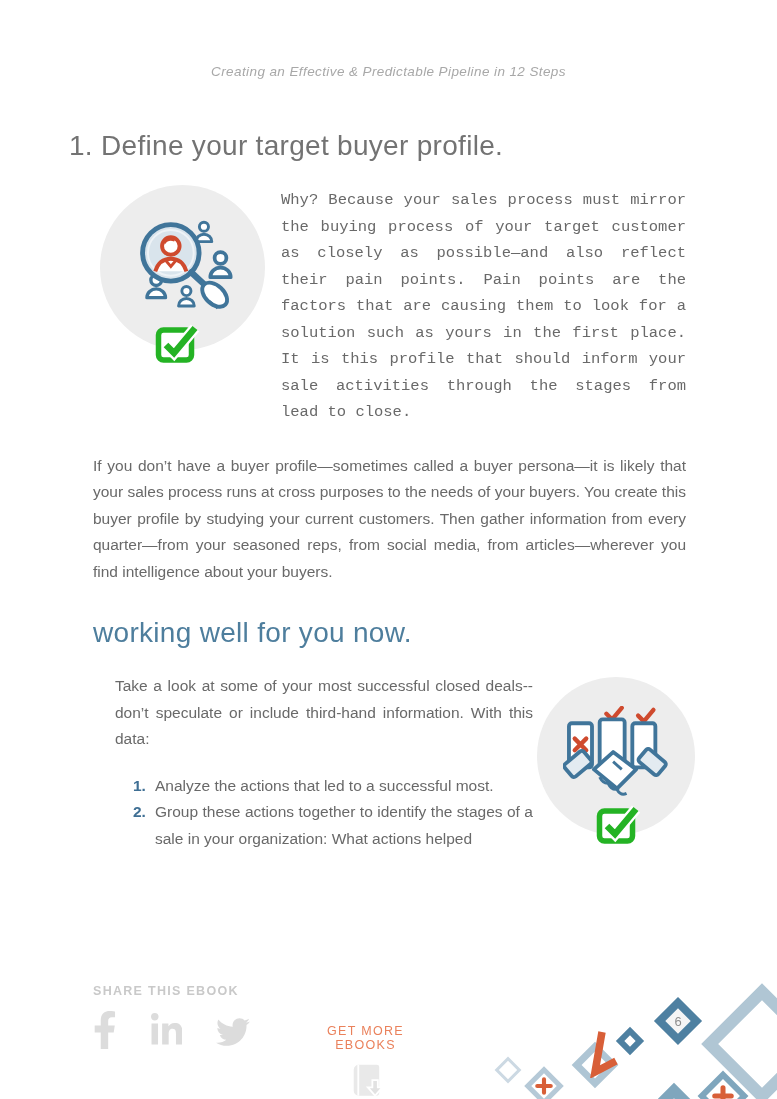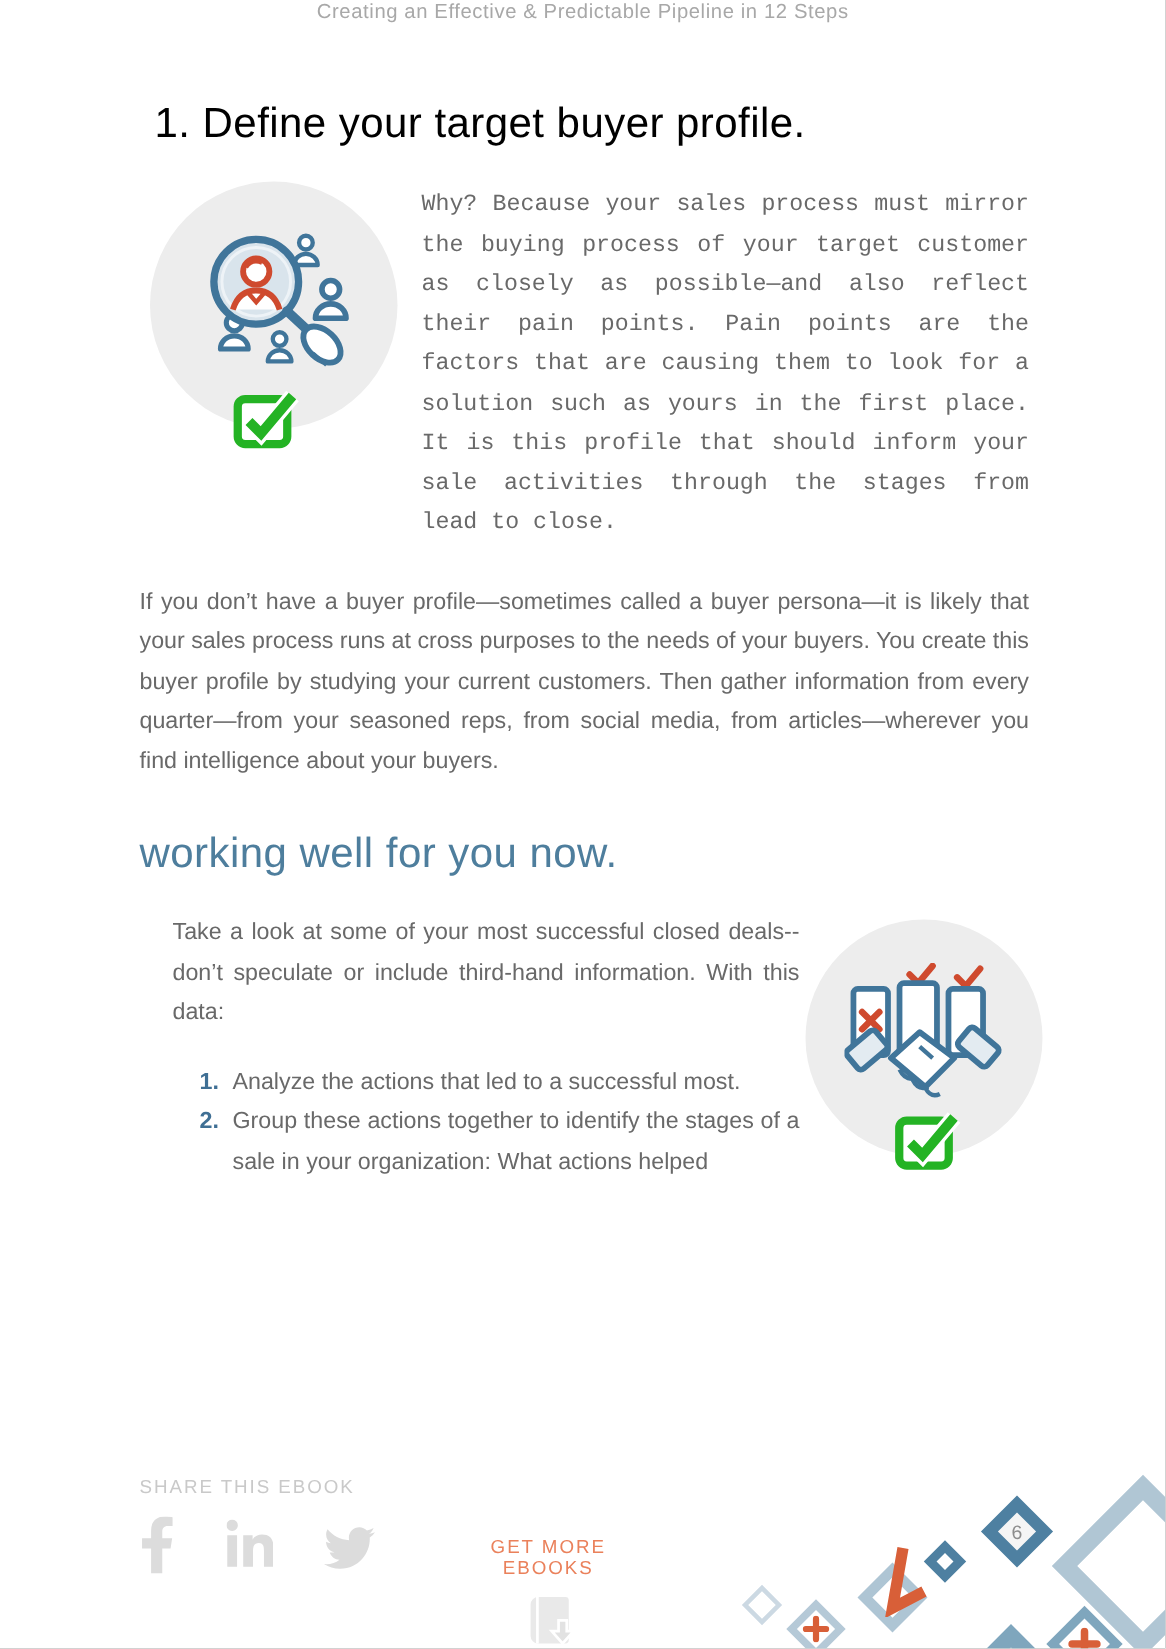--- a/index.html
+++ b/index.html
@@ -3,26 +3,26 @@
 <meta charset="utf-8">
 <style>
   html,body { margin:0; padding:0; }
   body { background:#888; }
   #page {
     position:relative; width:777px; height:1099px; margin:0 auto;
     background:#ffffff; overflow:hidden;
     font-family:"Liberation Sans", sans-serif;
   }
   .running-header {
-    text-align:center;
-    font-size:13.5px; color:#a8a8a8; letter-spacing:.4px;
+    padding-top:64px; text-align:center;
+    font-size:13.5px; color:#a8a8a8; letter-spacing:.4px;font-style:italic;
   }
   h1.sec-heading {
-    margin:50px 91px 0 103px; font-size:28px; font-weight:400;
-    color:#000000; letter-spacing:.3px; line-height:34px;
+    margin:50px 91px 0 69px; font-size:28px; font-weight:400;
+    color:#737373; letter-spacing:.3px; line-height:34px;
   }
   h2.sec-heading { margin:30px 91px 0 93px; font-size:28px; font-weight:400;
     color:#4e7e9d; letter-spacing:.3px; line-height:36px; }
   h2 span { display:block; }
   .row1 { display:flex; margin:22px 91px 0 93px; }
   .row2 { display:flex; margin:22px 91px 0 93px; }
   .icon-block { position:relative; flex:none; }
   .icon-block.b1 { width:172px; height:186px; }
   .icon-block.b2 { width:166px; height:172px; margin-left:auto; margin-top:4px; }
   .icon-circle {
@@ -42,21 +42,21 @@
   .p2 { margin:30px 91px 0 93px !important; }
   .p3 { margin:27px 91px 0 93px !important; }
   .row2 .text-col { width:418px; flex:none;margin-left:22px; }
   .numbered-list { margin-top:20px; }
   .list-item { display:flex; font-size:15.5px; line-height:26.5px; color:#696969; }
   .list-item .marker { flex:none; width:22px; margin-left:18px; color:#3f6f94; font-weight:bold; }
   .list-item .li-text { flex:1; text-align:justify; }
   
   .footer { position:absolute; left:93px; top:984px; width:600px; }
   .footer-label { font-size:12.5px; letter-spacing:1.3px; }
-  .share-label { color:#c9c9c9; }
+  .share-label { color:#c9c9c9;font-weight:bold; }
   .get-more-label { color:#ea815b; cursor:pointer; }
   .social-row { margin-top:13px; display:flex; align-items:flex-end; }
   .social-row .sicon { display:inline-block; cursor:pointer; }
   .social-row .sicon + .sicon { margin-left:34px; }
   .more-col { position:absolute; left:210px; top:0; width:125px; text-align:center;margin-top:40px; }
   .book-icon { margin-top:10px; display:inline-block; cursor:pointer; }
   
   .dmd { position:absolute; box-sizing:border-box; background:transparent;
          transform:translate(-50%,-50%) rotate(45deg); }
   .dmd .inner { position:absolute; inset:0; display:flex; align-items:center;

